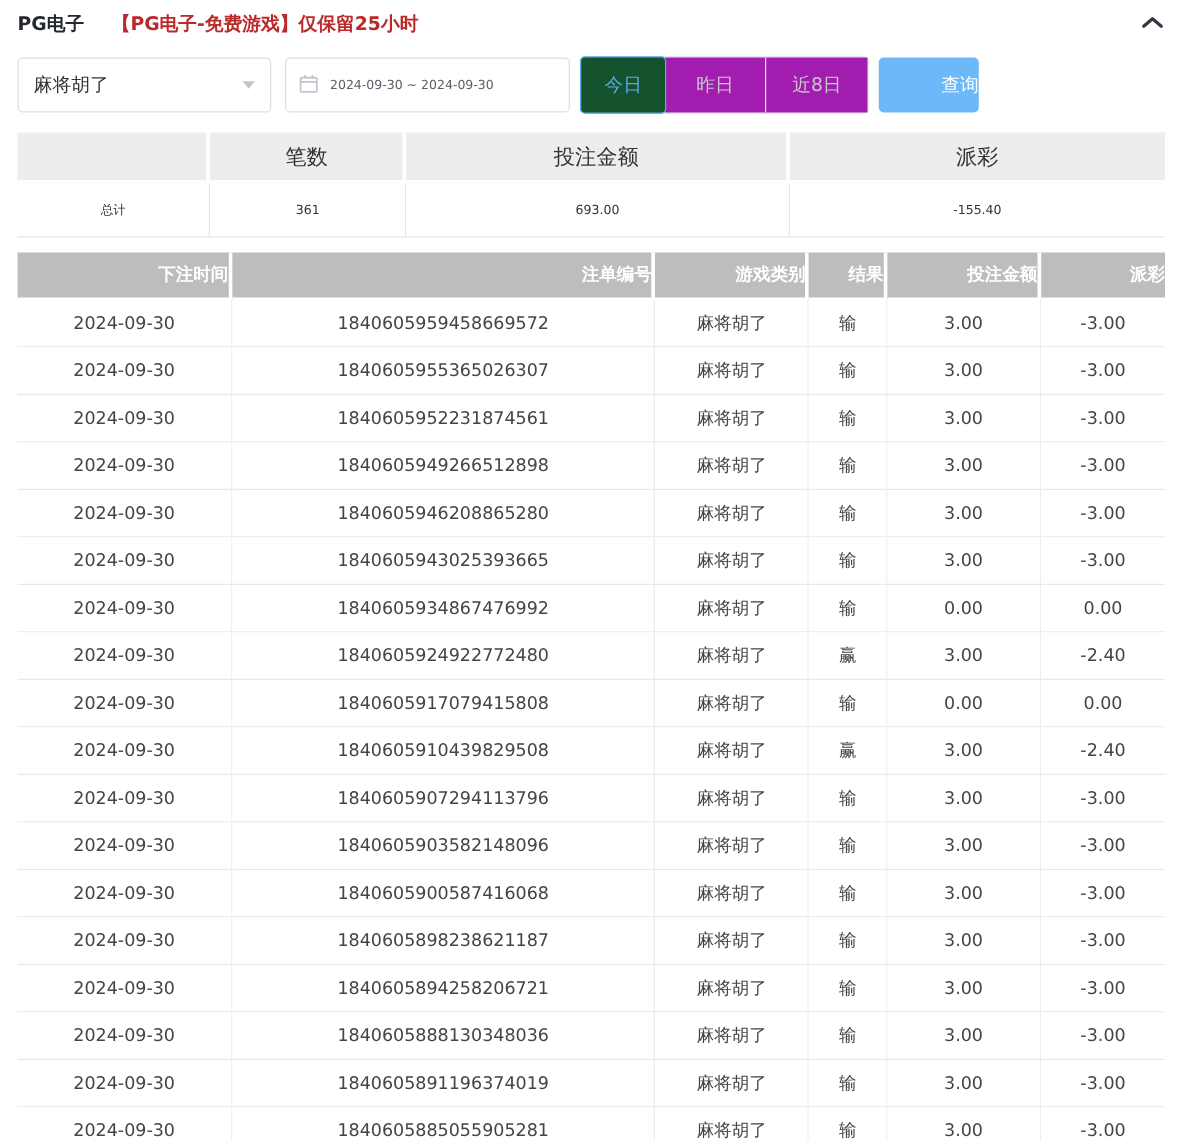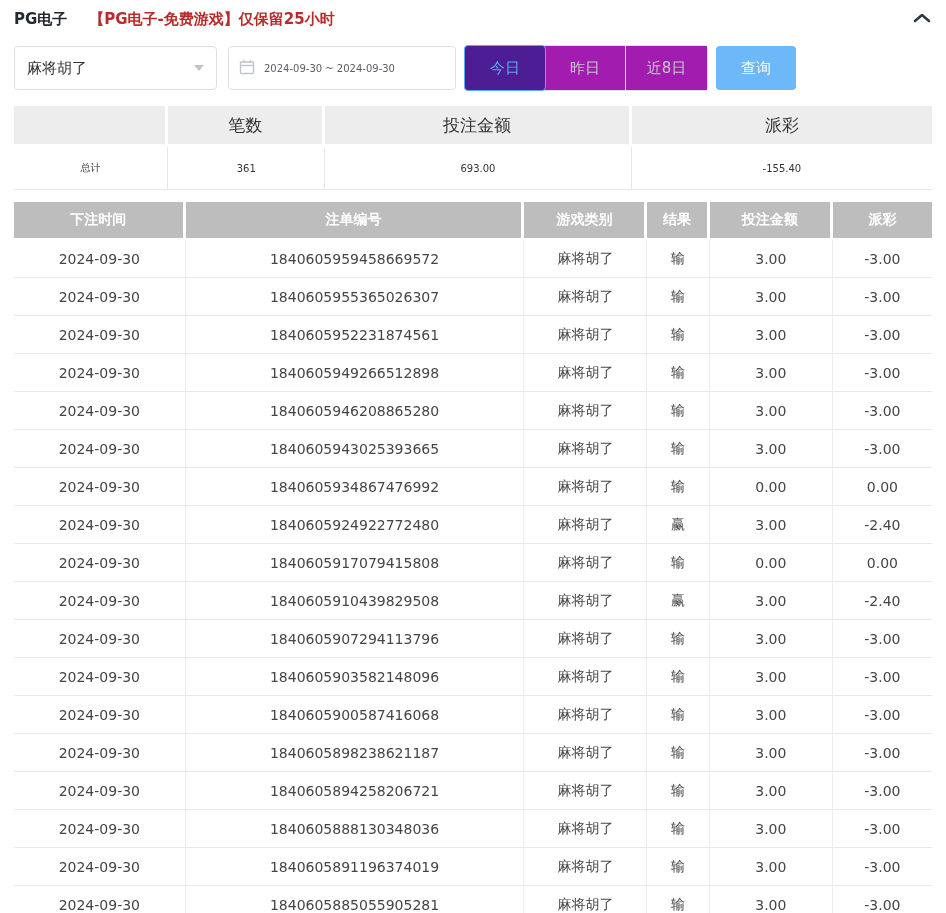--- a/index.html
+++ b/index.html
@@ -38,45 +38,45 @@
     display:flex;align-items:center;gap:9px;padding:0 10px;margin-left:11px;
     font-size:10px;color:#5a5e66;cursor:text;background:#fff;
   }
   .btn-group{display:flex;border:1px solid var(--border);border-radius:4px;margin-left:8px;height:46px;background:#fff;}
   .qb{
     width:81px;background:#a21caf;border:none;border-right:1px solid var(--border);
     font-size:15px;color:var(--muted);cursor:pointer;font-family:inherit;
   }
   .qb:last-child{border-right:none;}
   .qb.active{
-    border:1px solid var(--accent);border-radius:4px;margin:-1px;width:82px;
-    color:var(--accent);position:relative;z-index:1;background:#4c1d95;font-family:Liberation Serif, serif;
+    border:1px solid var(--accent);border-radius:4px;margin:-1px;width:69px;
+    color:var(--accent);position:relative;z-index:1;background:#14532d;font-family:Liberation Serif, serif;
   }
   .query-btn{
     width:80px;height:44px;margin-left:8px;border:none;border-radius:4px;
-    background:var(--query-bg);color:#fff;font-size:15px;cursor:pointer;font-family:inherit;
+    background:var(--query-bg);color:#fff;font-size:15px;cursor:pointer;font-family:inherit;text-align:right;
   }
   
   table{width:100%;border-collapse:separate;border-spacing:0;}
   .summary{margin-top:15px;}
   .summary th{
     background:#ededed;height:41px;font-weight:normal;font-size:17px;color:#333;
     border-right:3px solid #fff;border-bottom:3px solid #fff;text-align:center;margin-left:16px;
   }
   .summary th:last-child{border-right:none;}
   .summary td{
     height:43px;text-align:center;font-size:10px;color:#333;
     border-right:1px solid #e8e8e8;border-bottom:1px solid #e8e8e8;background:#fff;
   }
   .summary td:last-child{border-right:none;}
   
   .records{margin-top:12px;}
   .records th{
     background:var(--th-bg);color:#fff;font-weight:bold;font-size:14px;height:38px;
-    border-right:3px solid #fff;border-bottom:2px solid #fff;text-align:center;
+    border-right:3px solid #fff;border-bottom:2px solid #fff;text-align:right;
   }
   .records th:last-child{border-right:none;}
   .records td{
     height:38px;text-align:center;font-size:14px;color:#454545;background:#fff;
     border-right:1px solid #ededed;border-bottom:1px solid var(--line);
   }
   .records td:last-child{border-right:none;}
   .neg{color:var(--red);}
 </style>
 </head>

